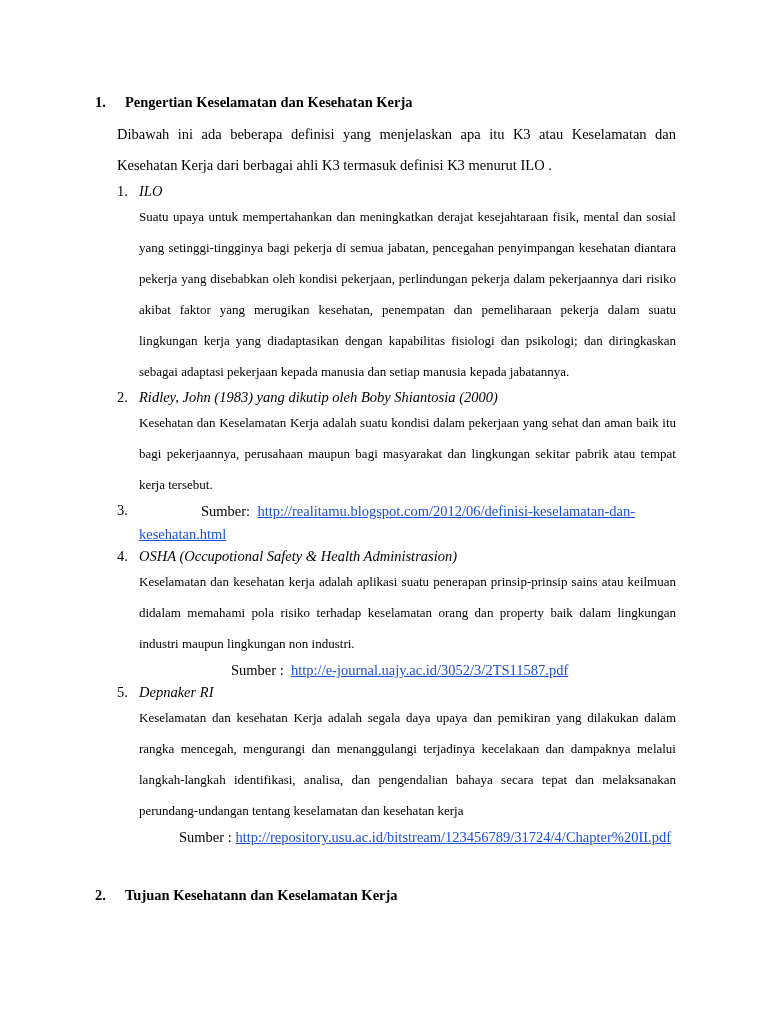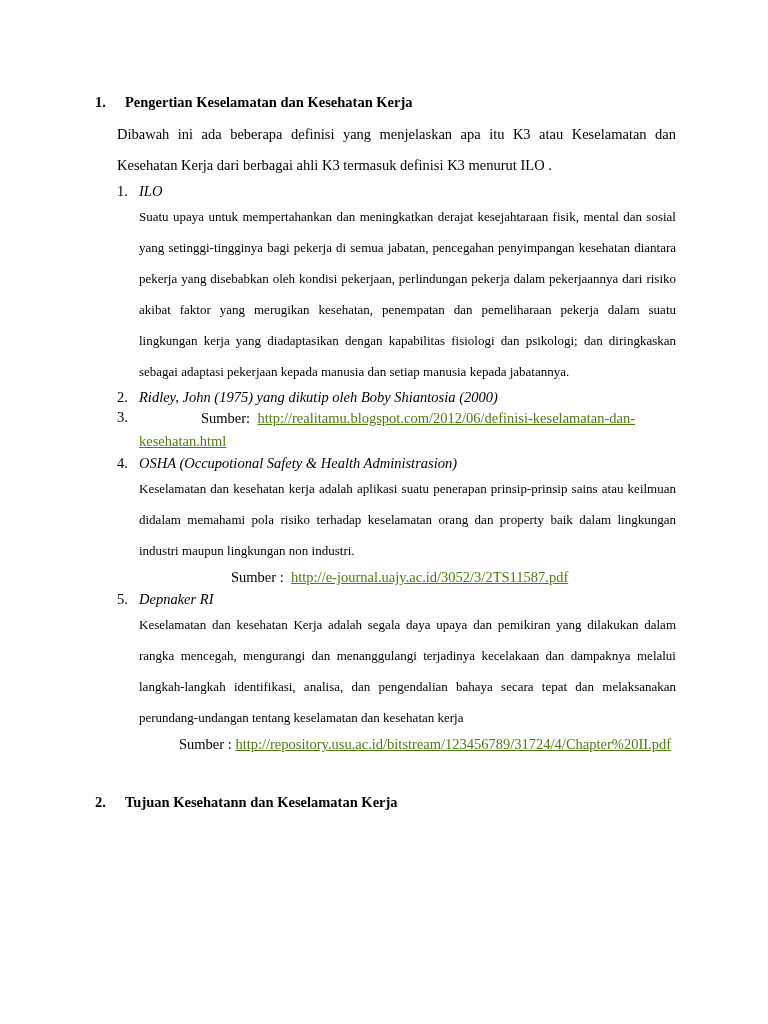--- a/index.html
+++ b/index.html
@@ -92,21 +92,21 @@
     margin: 0;
     text-align: left;
   }
   .source-line.indent-a { padding-left: 62px; }
   .source-line.indent-b { padding-left: 92px; }
   .source-line.indent-c { padding-left: 40px; }
 
   .source-line.center-wrap { text-align: left; padding-left: 0; }
 
   .link {
-    color: #4d7c0f;
+    color: #1d4ed8;
     word-break: break-all;
     margin-top: 15px;
   }
   .gap-section { height: 30px; }
 </style>
 </head>
 <body>
 
 <div class="page">
 
@@ -121,21 +121,22 @@
     <ul class="lvl2-list">
 
       <li class="lvl2-item">
         <span class="lvl2-marker">1.</span>
         <div class="lvl2-title">ILO</div>
         <div class="lvl2-body">Suatu upaya untuk mempertahankan dan meningkatkan derajat kesejahtaraan fisik, mental dan sosial yang setinggi-tingginya bagi pekerja di semua jabatan, pencegahan penyimpangan kesehatan diantara pekerja yang disebabkan oleh kondisi pekerjaan, perlindungan pekerja dalam pekerjaannya dari risiko akibat faktor yang merugikan kesehatan, penempatan dan pemeliharaan pekerja dalam suatu lingkungan kerja yang diadaptasikan dengan kapabilitas fisiologi dan psikologi; dan diringkaskan sebagai adaptasi pekerjaan kepada manusia dan setiap manusia kepada jabatannya.</div>
       </li>
 
       <li class="lvl2-item">
         <span class="lvl2-marker">2.</span>
-        <div class="lvl2-title">Ridley, John (1975) yang dikutip oleh Boby Shiantosia (2000)</div>
+        <div class="lvl2-title">Ridley, John (1983) yang dikutip oleh Boby Shiantosia (2000)</div>
+        <div class="lvl2-body">Kesehatan dan Keselamatan Kerja adalah suatu kondisi dalam pekerjaan yang sehat dan aman baik itu bagi pekerjaannya, perusahaan maupun bagi masyarakat dan lingkungan sekitar pabrik atau tempat kerja tersebut.</div>
       </li>
 
       <li class="lvl2-item">
         <span class="lvl2-marker">3.</span>
 
         <div class="source-line indent-a">
           <span>Sumber:</span>
           <span>&nbsp;</span><a class="link" href="#">http://realitamu.blogspot.com/2012/06/definisi-keselamatan-dan-</a>
         </div>
         <div class="source-line center-wrap">

